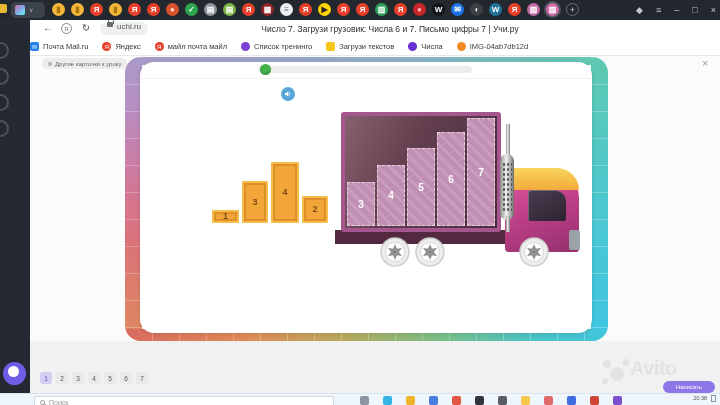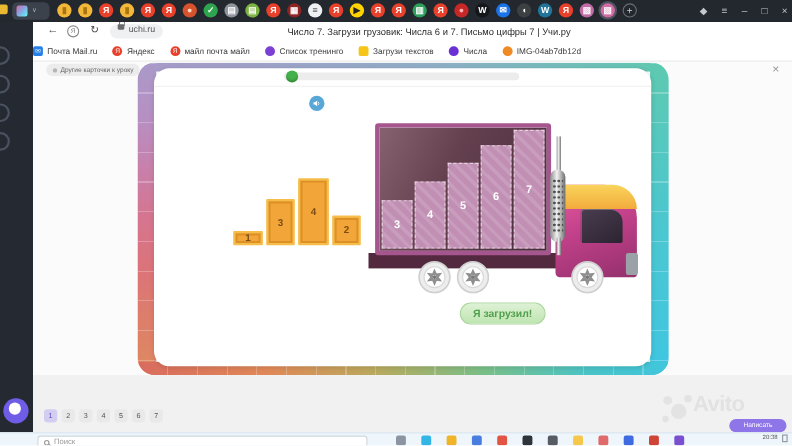--- a/index.html
+++ b/index.html
@@ -318,21 +318,20 @@
                 <path d="M15 7l2.2 5.2L15 14l-2.2-1.8z" transform="rotate(120 15 15)"></path>
                 <path d="M15 7l2.2 5.2L15 14l-2.2-1.8z" transform="rotate(180 15 15)"></path>
                 <path d="M15 7l2.2 5.2L15 14l-2.2-1.8z" transform="rotate(240 15 15)"></path>
                 <path d="M15 7l2.2 5.2L15 14l-2.2-1.8z" transform="rotate(300 15 15)"></path>
               </g>
               <circle cx="15" cy="15" r="1.6" fill="#777"></circle>
             </svg>
         </div>
       </div>
 
-      <div class="play-btn">Я загрузил!</div>
     </div>
 
     <span class="close-x">×</span>
 
     <div class="pagination">
 
     <span class="pg active">1</span>
         <span class="pg">2</span>
         <span class="pg">3</span>
         <span class="pg">4</span>

